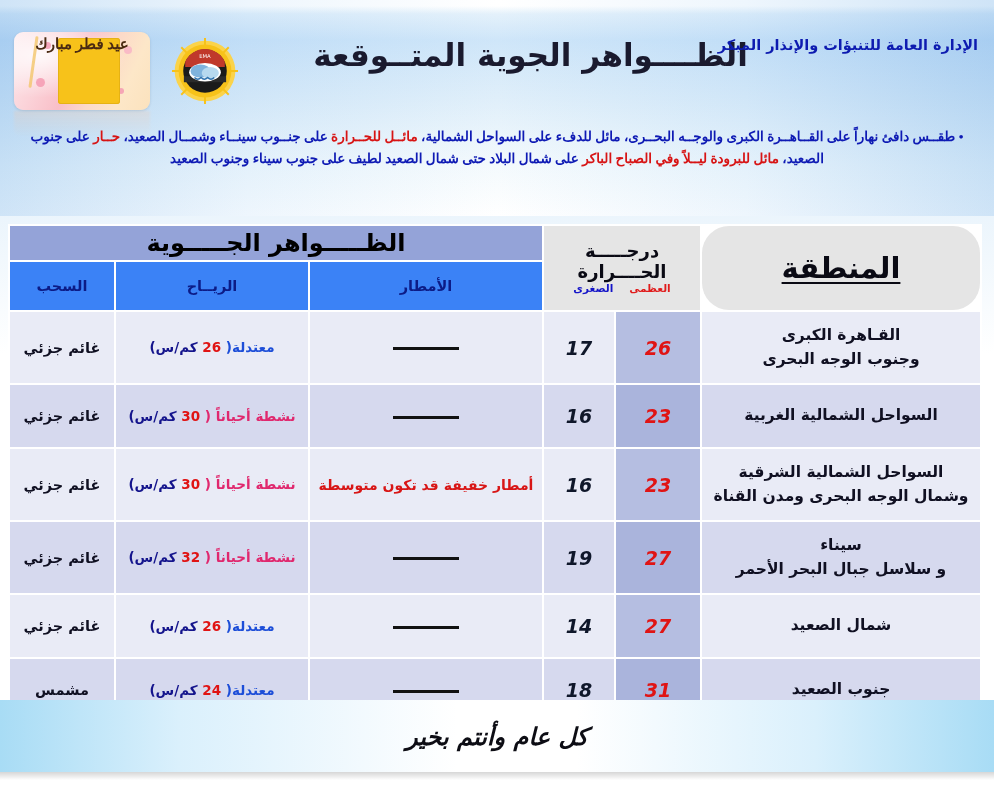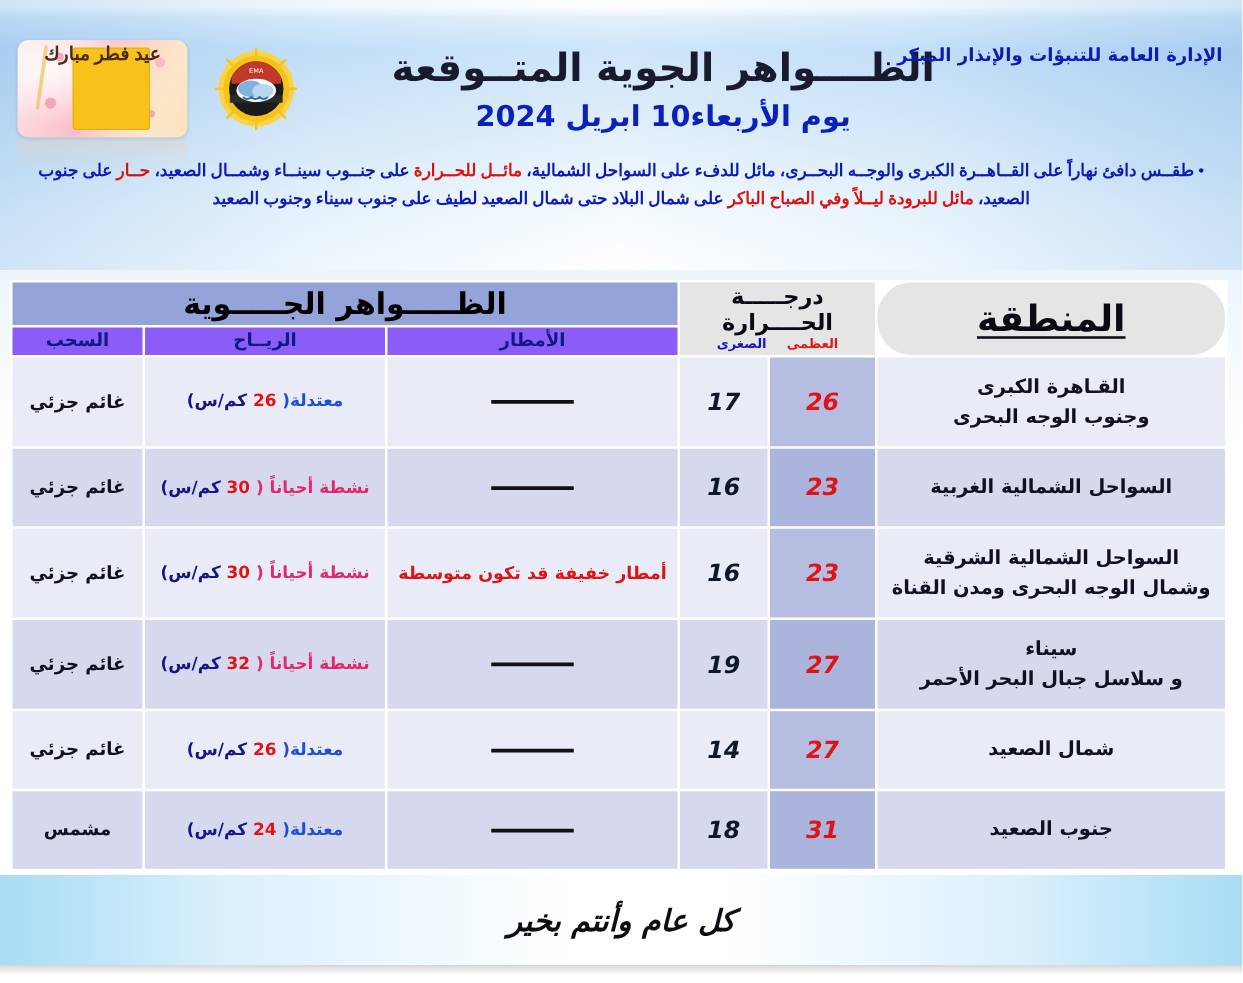--- a/index.html
+++ b/index.html
@@ -121,21 +121,21 @@
     text-decoration:underline;text-underline-offset:4px;border-radius:27px;
   }
   .h-temp{
     font-size:18px;font-weight:bold;line-height:1.12;letter-spacing:0px;
   }
   .h-phen{
     font-size:24px;font-weight:bold;letter-spacing:0px;
     background:#94a3d8;height:34px;
   }
   .h-sub{
-    background:#8b5cf6;height:22px;
+    background:#3b82f6;height:48px;
     font-size:14.5px;font-weight:bold;color:#0c1b86;
   }
   .temp-legend{
     display:flex;justify-content:center;gap:16px;
     font-size:10.5px;font-weight:bold;margin-top:1px;
   }
   .tl-max{color:#e01b1b;}
   .tl-min{color:#1414c8;}
   
   tr.r-odd td{background:#e9ebf6;}
@@ -221,21 +221,20 @@
         <ellipse cx="50" cy="52" rx="24" ry="14" fill="#ffffff"></ellipse>
         <ellipse cx="43" cy="50" rx="15" ry="10" fill="#7fb3dd"></ellipse>
         <ellipse cx="58" cy="53" rx="13" ry="9" fill="#b7d9ef"></ellipse>
         <path d="M34 60 q5 5 10 0 q5 5 10 0 q5 5 10 0" stroke="#2f72ad" stroke-width="2.2" fill="none"></path>
         <text x="50" y="31" font-size="8" fill="#ffffff" text-anchor="middle" font-family="DejaVu Sans">EMA</text>
       </svg>
     </div>
 
     <div class="title-block">
       <div class="main-title">الظــــواهر الجوية المتــوقعة</div>
-      <div class="sub-title">يوم الأربعاء10 ابريل 2024</div>
     </div>
 
     <div class="org-block">
       <div>الإدارة العامة للتنبؤات والإنذار المبكر</div>
     </div>
   </div>
 
   <div class="desc">
     <span class="bullet">•</span>
     <span>طقــس دافئ نهاراً على القــاهــرة الكبرى والوجــه البحــرى،</span>

